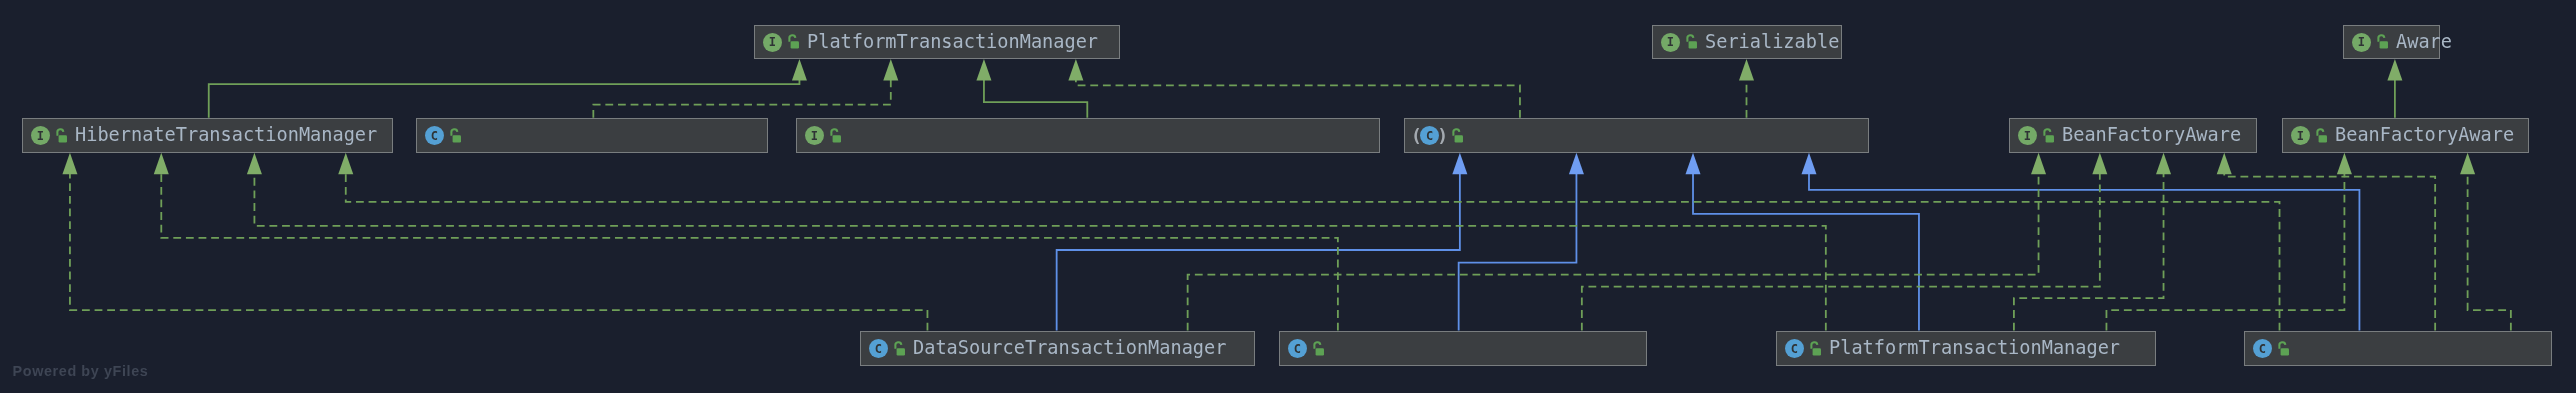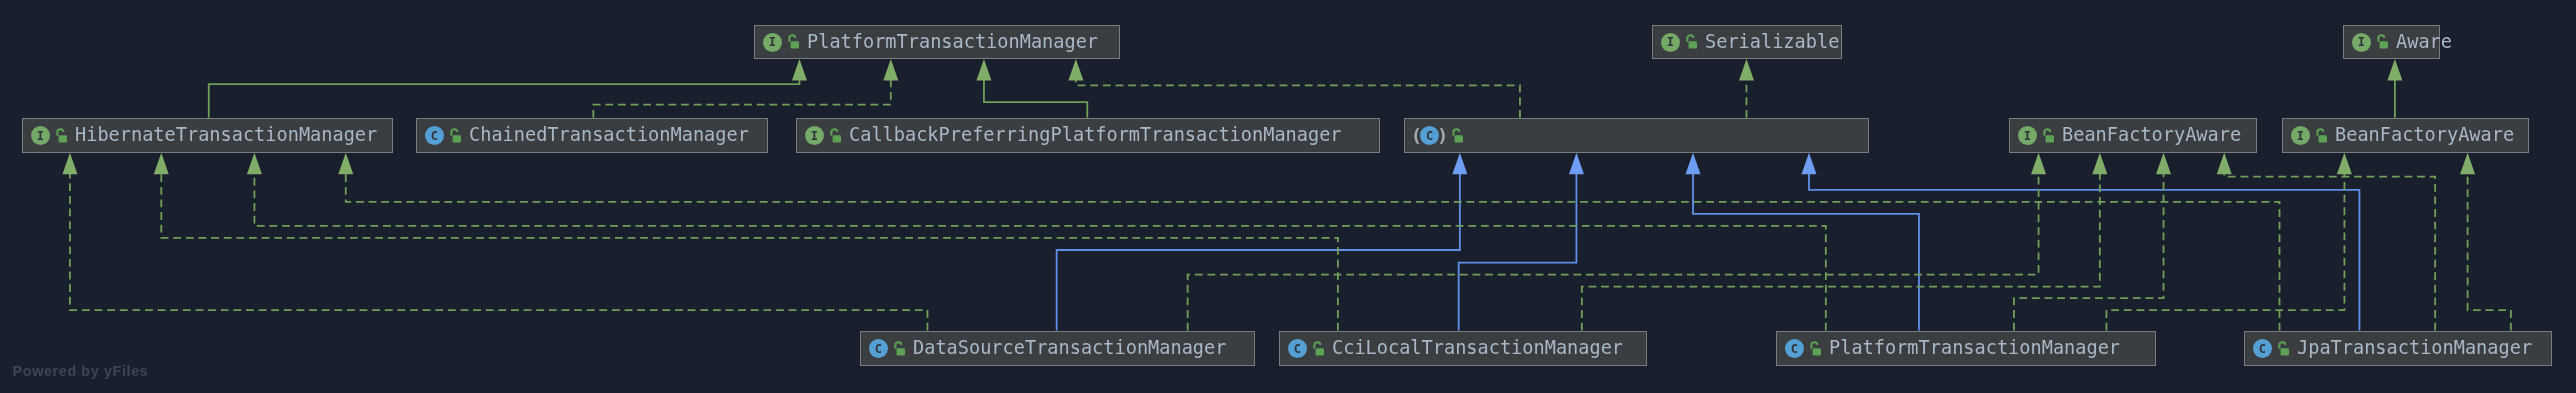--- a/index.html
+++ b/index.html
@@ -122,33 +122,31 @@
       <div class="node class" style="left: 416px; top: 118px; width: 352px; height: 35px;">
     <span class="badge-wrap">
 
       <span class="badge">C</span>
 
     </span>
     <svg class="lock" viewBox="0 0 24 26">
       <path class="shackle" d="M4 13 V8 a5 5 0 0 1 10 -1.5" fill="none" stroke-width="3.4"></path>
       <rect x="6" y="12" width="14" height="12" rx="2"></rect>
     </svg>
-    <span class="label">ChainedTransactionManager</span>
   </div>
       <div class="node interface" style="left: 796px; top: 118px; width: 584px; height: 35px;">
     <span class="badge-wrap">
 
       <span class="badge">I</span>
 
     </span>
     <svg class="lock" viewBox="0 0 24 26">
       <path class="shackle" d="M4 13 V8 a5 5 0 0 1 10 -1.5" fill="none" stroke-width="3.4"></path>
       <rect x="6" y="12" width="14" height="12" rx="2"></rect>
     </svg>
-    <span class="label">CallbackPreferringPlatformTransactionManager</span>
   </div>
       <div class="node abstract" style="left: 1404px; top: 118px; width: 465px; height: 35px;">
     <span class="badge-wrap">
       <span class="paren">(</span>
       <span class="badge">C</span>
       <span class="paren">)</span>
     </span>
     <svg class="lock" viewBox="0 0 24 26">
       <path class="shackle" d="M4 13 V8 a5 5 0 0 1 10 -1.5" fill="none" stroke-width="3.4"></path>
       <rect x="6" y="12" width="14" height="12" rx="2"></rect>
@@ -193,21 +191,20 @@
       <div class="node class" style="left: 1279px; top: 331px; width: 368px; height: 35px;">
     <span class="badge-wrap">
 
       <span class="badge">C</span>
 
     </span>
     <svg class="lock" viewBox="0 0 24 26">
       <path class="shackle" d="M4 13 V8 a5 5 0 0 1 10 -1.5" fill="none" stroke-width="3.4"></path>
       <rect x="6" y="12" width="14" height="12" rx="2"></rect>
     </svg>
-    <span class="label">CciLocalTransactionManager</span>
   </div>
       <div class="node class" style="left: 1776px; top: 331px; width: 380px; height: 35px;">
     <span class="badge-wrap">
 
       <span class="badge">C</span>
 
     </span>
     <svg class="lock" viewBox="0 0 24 26">
       <path class="shackle" d="M4 13 V8 a5 5 0 0 1 10 -1.5" fill="none" stroke-width="3.4"></path>
       <rect x="6" y="12" width="14" height="12" rx="2"></rect>
@@ -217,18 +214,17 @@
       <div class="node class" style="left: 2244px; top: 331px; width: 308px; height: 35px;">
     <span class="badge-wrap">
 
       <span class="badge">C</span>
 
     </span>
     <svg class="lock" viewBox="0 0 24 26">
       <path class="shackle" d="M4 13 V8 a5 5 0 0 1 10 -1.5" fill="none" stroke-width="3.4"></path>
       <rect x="6" y="12" width="14" height="12" rx="2"></rect>
     </svg>
-    <span class="label">JpaTransactionManager</span>
   </div>
     </div>
   <div class="watermark">Powered by yFiles</div>
 </div>
 
 
 </body></html>

